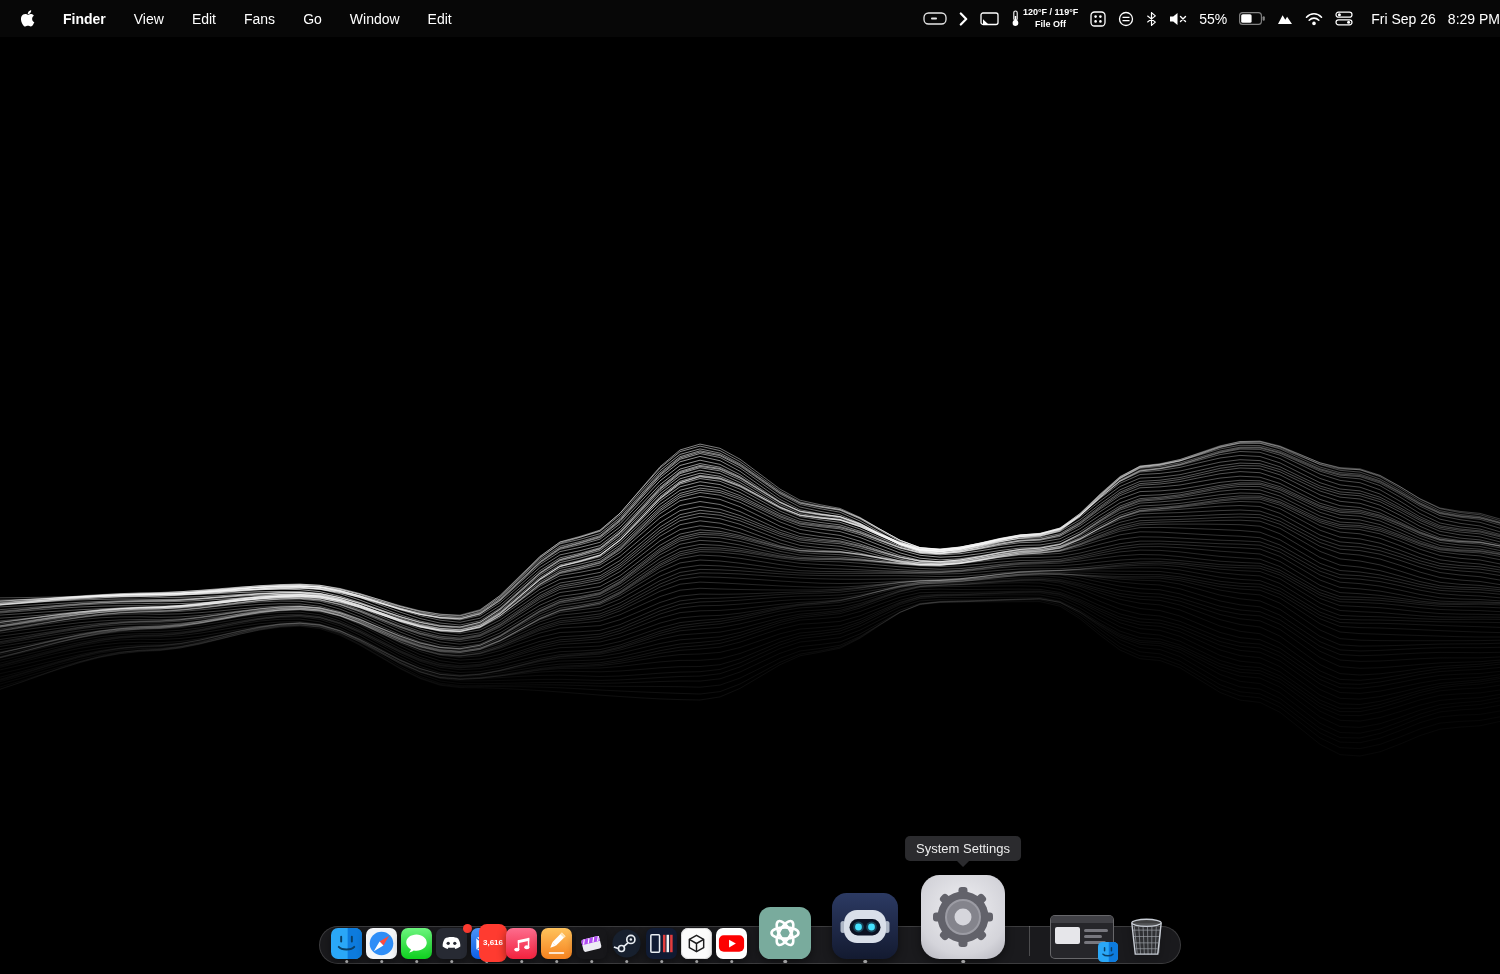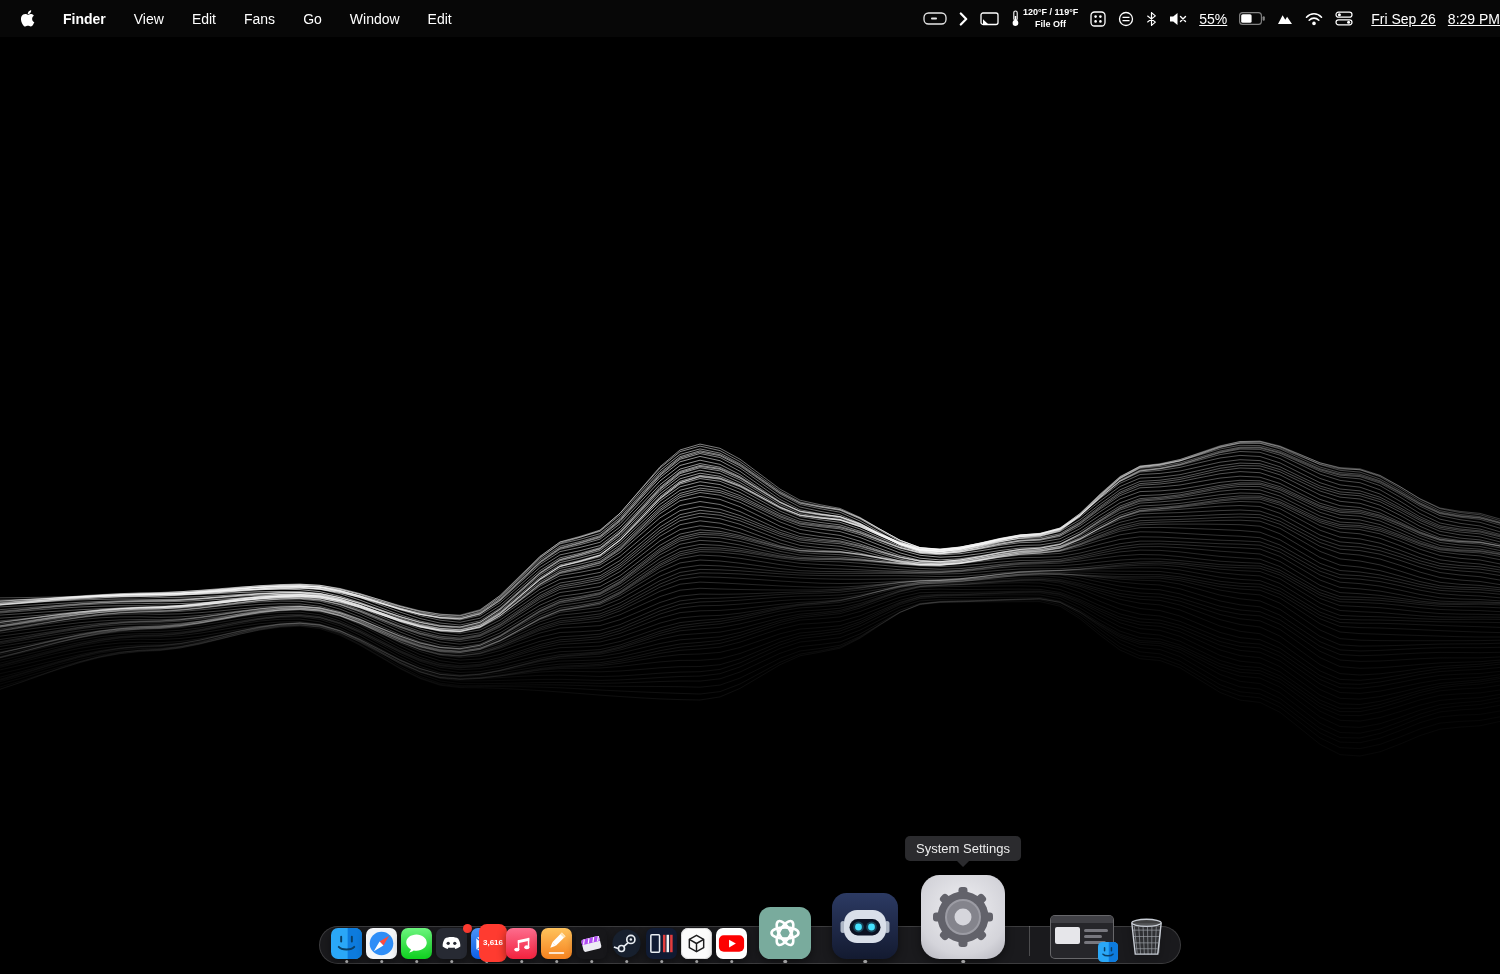--- a/index.html
+++ b/index.html
@@ -13,21 +13,21 @@
   .menubar{position:absolute;top:0;left:0;right:0;height:37px;display:flex;align-items:center;
     padding:0 0 0 20px;font-size:14px;z-index:20;background:rgba(12,12,12,0.55);}
   .mb-left{display:flex;align-items:center;gap:28px;}
   .mb-item{cursor:default;}
   .appname{font-weight:700;}
   .mb-right{margin-left:auto;display:flex;align-items:center;gap:12px;}
   .mb-icon{display:flex;align-items:center;}
   .mb-icon svg,.apple svg{display:block;}
   .mb-temp{display:flex;align-items:center;gap:3px;}
   .temp-text{display:flex;flex-direction:column;font-size:9px;line-height:1.25;font-weight:700;text-align:center;}
-  .mb-text{white-space:nowrap;text-decoration:underline;}
+  .mb-text{white-space:nowrap;}
   .mb-date{margin-left:6px;}
 
   
   .dock{position:absolute;left:50%;bottom:10px;transform:translateX(-50%);display:flex;
     align-items:flex-end;gap:4px;padding:0 12px 5px;z-index:10;}
   .dock::before{content:"";position:absolute;left:0;right:0;bottom:0;height:36px;
     background:rgba(66,66,72,0.40);border:1px solid rgba(255,255,255,0.15);border-radius:19px;}
   .ditem{position:relative;display:flex;align-items:flex-end;justify-content:center;z-index:2;cursor:pointer;}
   .dicon{display:block;}
   .sm .dicon{width:31px;height:31px;}

